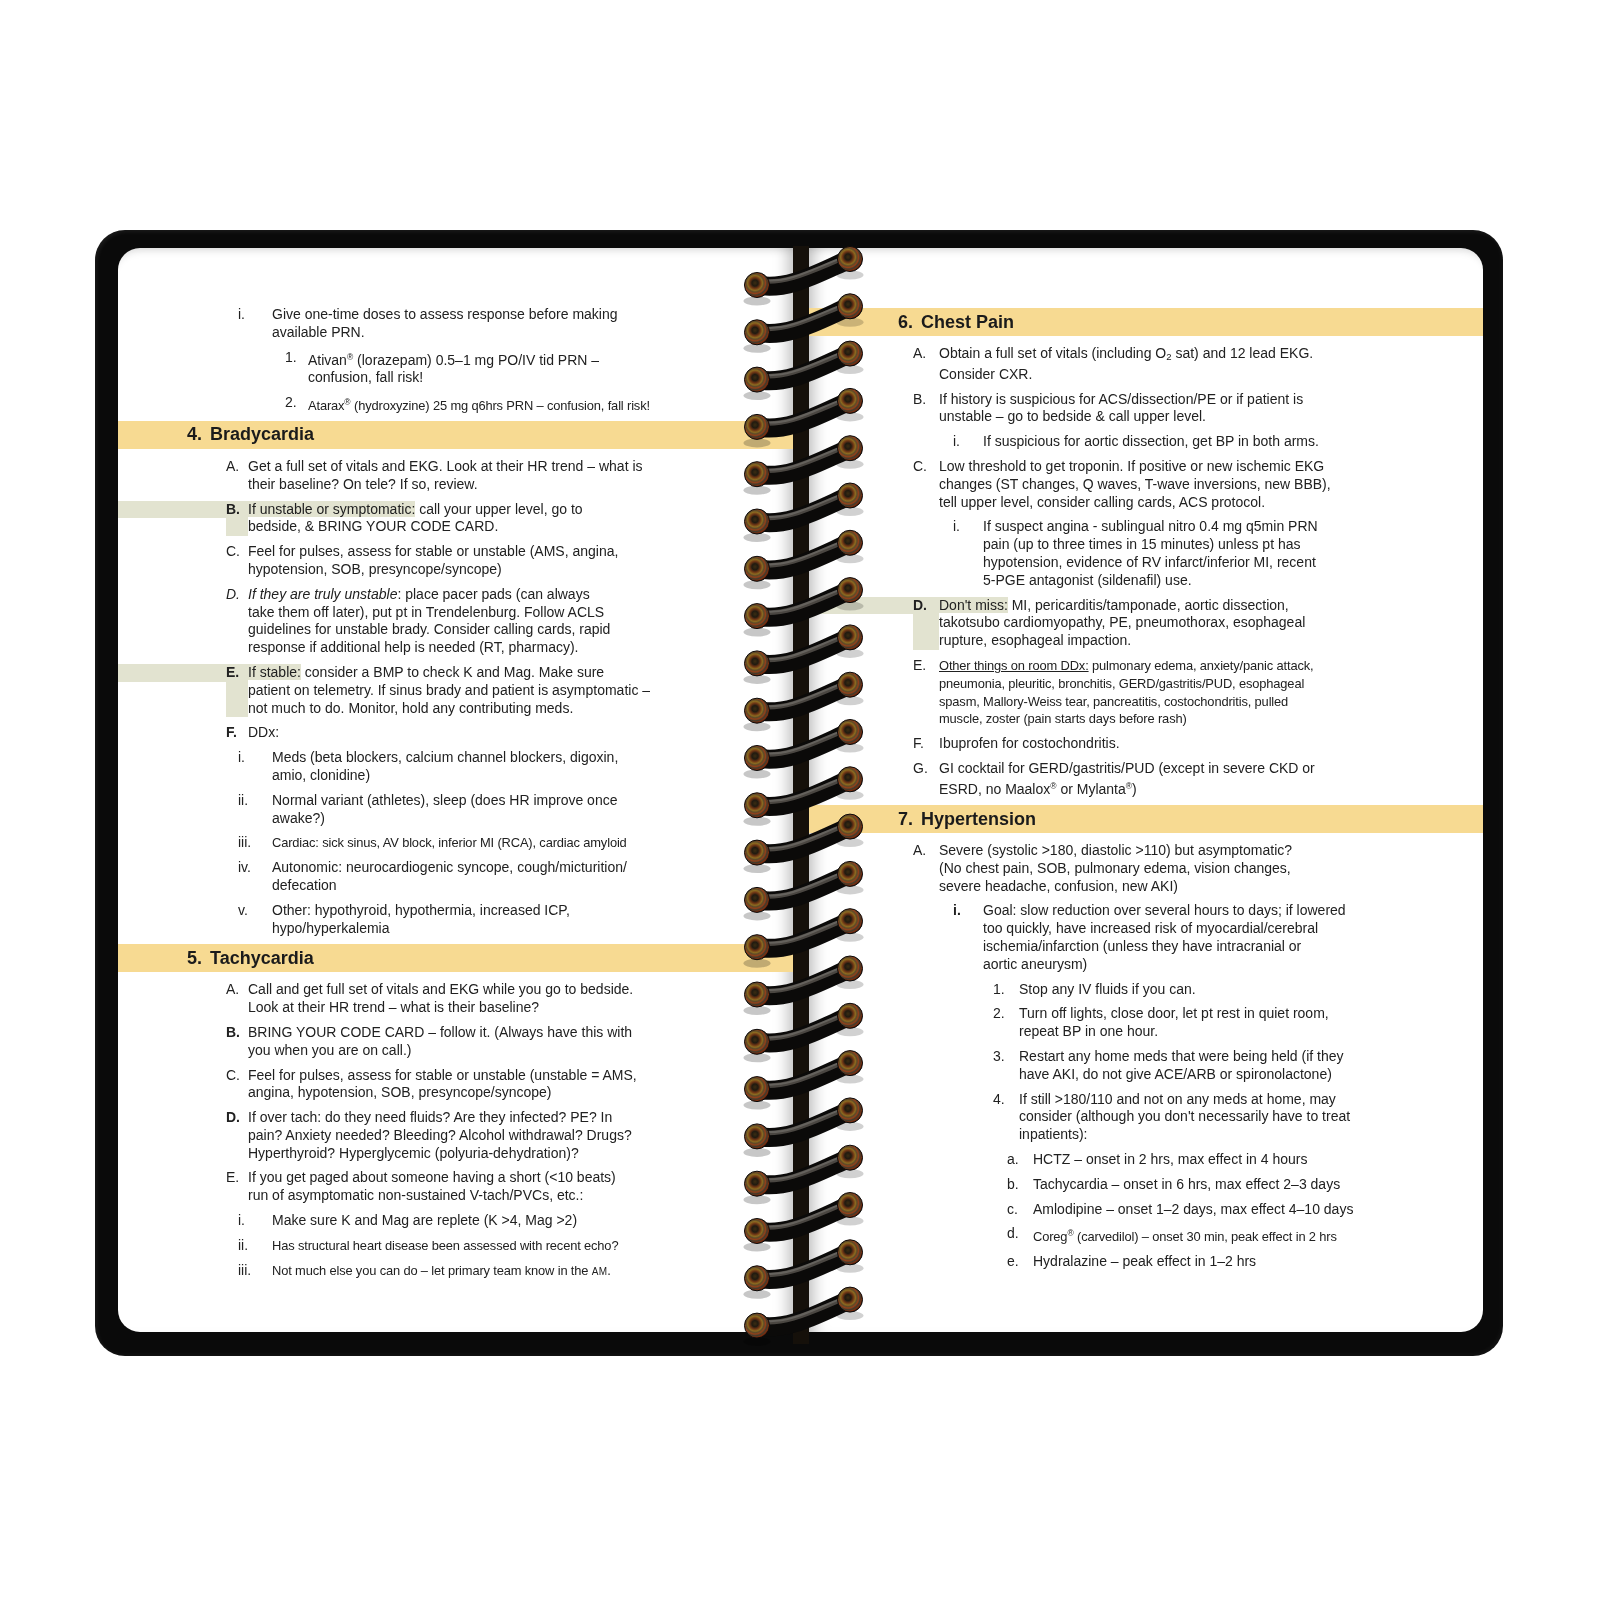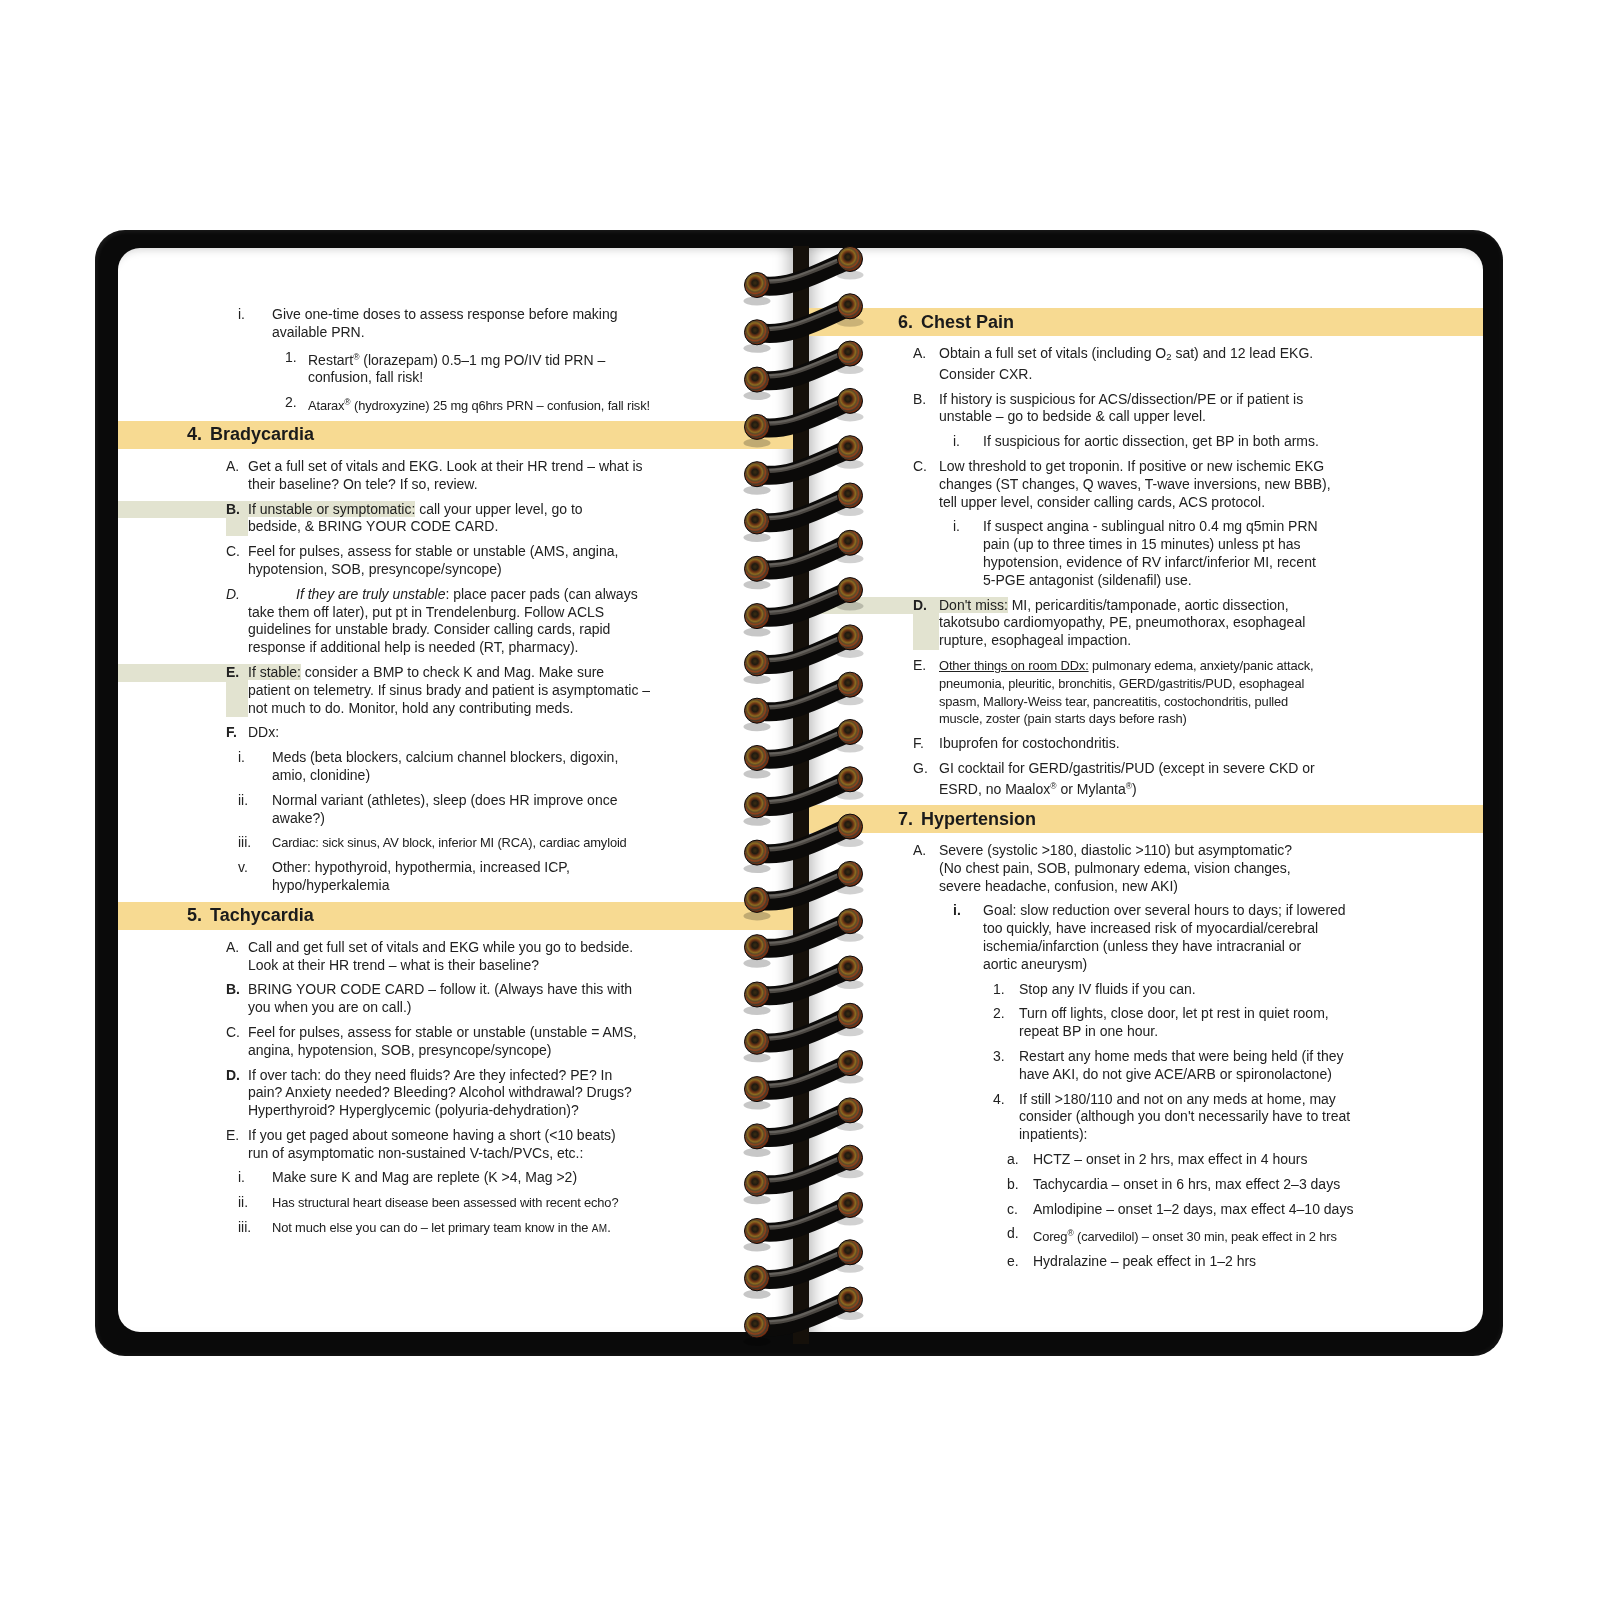--- a/index.html
+++ b/index.html
@@ -44,21 +44,21 @@
   .item .marker{flex:0 0 auto;position:relative;z-index:1;}
   .item .text{flex:1 1 auto;white-space:pre-wrap;position:relative;z-index:1;}
   .lv1{margin-left:var(--l1);} .lv1 .marker{width:var(--l1m);}
   .lv2{margin-left:var(--l2);} .lv2 .marker{width:var(--l2m);}
   .lv3{margin-left:var(--l3);} .lv3 .marker{width:var(--l3m);}
   .lv4{margin-left:var(--l4);} .lv4 .marker{width:var(--l4m);}
 
   .cond .text{font-size:12.9px;letter-spacing:-0.15px;}
 
   .r-b{font-weight:400;}
-  .r-i{font-style:italic;margin-left:48px;}
+  .r-i{font-style:italic;}
   .r-u{text-decoration:underline;}
   .r-hl{background:var(--olive);}
   .r-sup{font-size:8.5px;vertical-align:4.5px;letter-spacing:0;}
   .r-sub{font-size:9.5px;vertical-align:-2px;}
   .r-sc{font-size:10px;letter-spacing:0.2px;}
 
   .lead-hl .marker{background:var(--olive);}
   .lead-hl::before{
     content:"";position:absolute;left:-420px;width:420px;top:0;height:17.8px;
     background:var(--olive);
@@ -75,21 +75,21 @@
 
 <div class="page page-left" style="--olive: #e2e3d0;">
   <div class="content" id="left-content">
       <div class="item lv2">
         <span class="marker">i.</span>
         <span class="text"><span class="">Give one-time doses to assess response before making
 available PRN.</span></span>
       </div>
       <div class="item lv3">
         <span class="marker">1.</span>
-        <span class="text"><span class="">Restart</span><span class="r-sup">®</span><span class=""> (lorazepam) 0.5–1 mg PO/IV tid PRN –
+        <span class="text"><span class="">Ativan</span><span class="r-sup">®</span><span class=""> (lorazepam) 0.5–1 mg PO/IV tid PRN –
 confusion, fall risk!</span></span>
       </div>
       <div class="item lv3 cond">
         <span class="marker">2.</span>
         <span class="text"><span class="">Atarax</span><span class="r-sup">®</span><span class=""> (hydroxyzine) 25 mg q6hrs PRN – confusion, fall risk!</span></span>
       </div>
       <div class="sec" style="background: rgb(247, 218, 146);">
         <span class="num">4.</span>
         <span>Bradycardia</span>
       </div>
@@ -131,20 +131,25 @@
 amio, clonidine)</span></span>
       </div>
       <div class="item lv2">
         <span class="marker">ii.</span>
         <span class="text"><span class="">Normal variant (athletes), sleep (does HR improve once
 awake?)</span></span>
       </div>
       <div class="item lv2 cond">
         <span class="marker">iii.</span>
         <span class="text"><span class="">Cardiac: sick sinus, AV block, inferior MI (RCA), cardiac amyloid</span></span>
+      </div>
+      <div class="item lv2">
+        <span class="marker">iv.</span>
+        <span class="text"><span class="">Autonomic: neurocardiogenic syncope, cough/micturition/
+defecation</span></span>
       </div>
       <div class="item lv2">
         <span class="marker">v.</span>
         <span class="text"><span class="">Other: hypothyroid, hypothermia, increased ICP,
 hypo/hyperkalemia</span></span>
       </div>
       <div class="sec" style="background: rgb(247, 218, 146);">
         <span class="num">5.</span>
         <span>Tachycardia</span>
       </div>

